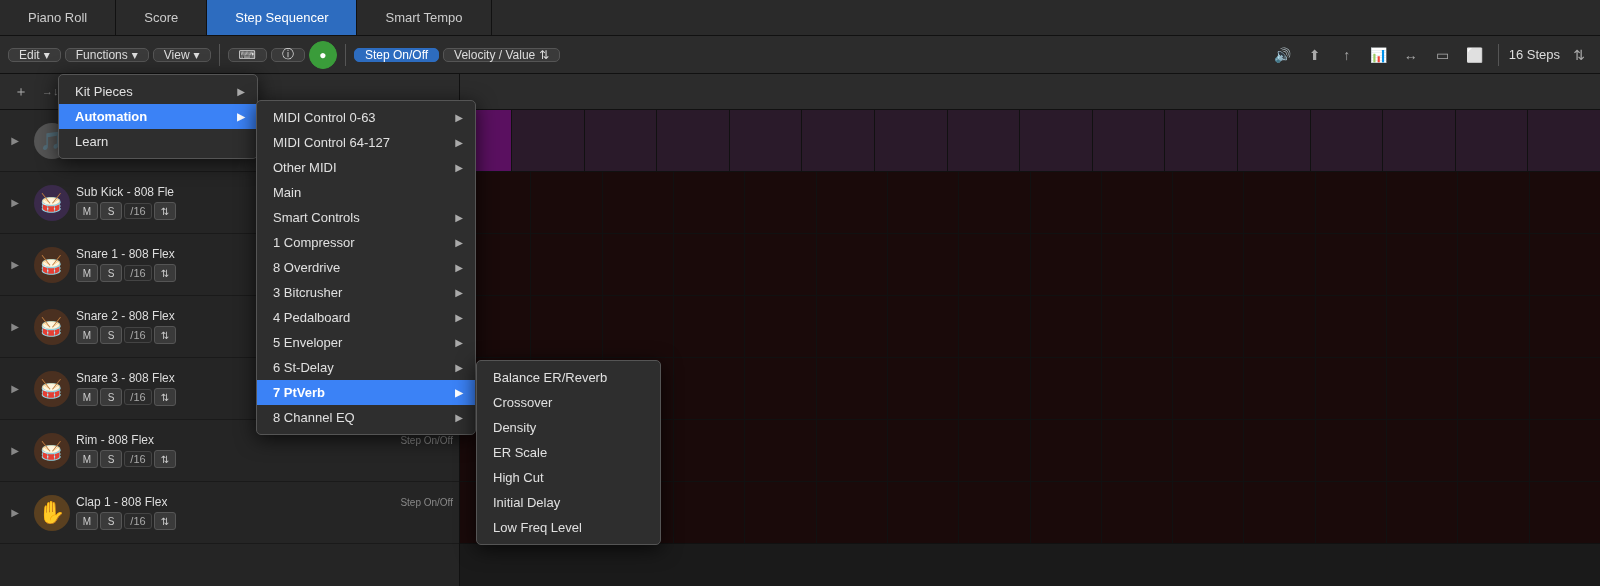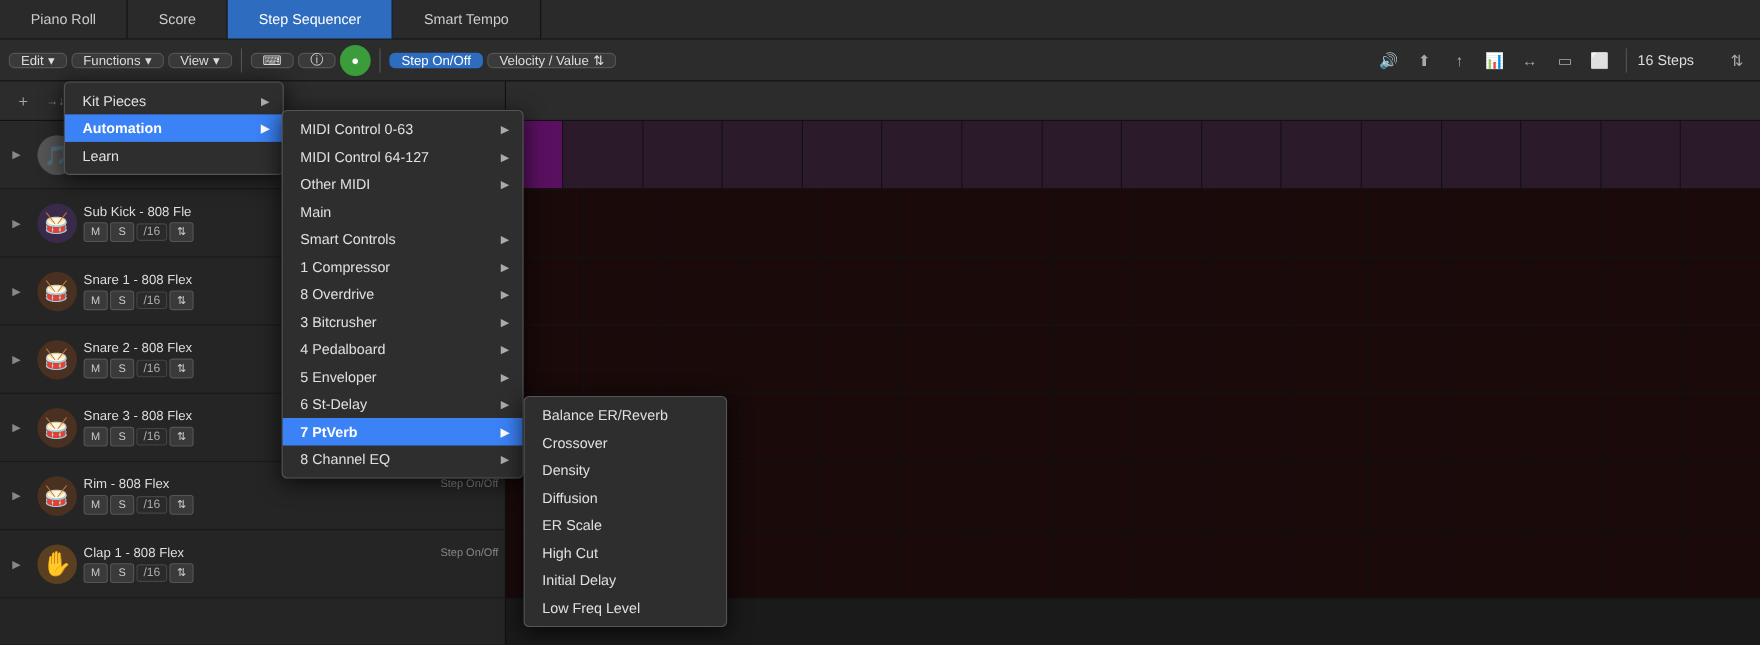--- a/index.html
+++ b/index.html
@@ -77,21 +77,21 @@
     .toolbar-separator {
       width: 1px;
       background: #555;
       height: 22px;
       margin: 0 4px;
     }
     .toolbar-spacer { flex: 1; }
     .steps-label {
       font-size: 13px;
       color: #ddd;
-      margin-right: 20px;
+      margin-right: 0;
     }
 
     
     .main-area {
       display: flex;
       height: calc(586px - 74px);
       position: relative;
     }
 
     
@@ -643,23 +643,20 @@
       <div class="menu-item">
         <span>Balance ER/Reverb</span>
       </div>
       <div class="menu-item">
         <span>Crossover</span>
       </div>
       <div class="menu-item">
         <span>Density</span>
       </div>
       <div class="menu-item">
-        <span>Diffusion</span>
-      </div>
-      <div class="menu-item">
         <span>ER Scale</span>
       </div>
       <div class="menu-item">
         <span>High Cut</span>
       </div>
       <div class="menu-item">
         <span>Initial Delay</span>
       </div>
       <div class="menu-item">
         <span>Low Freq Level</span>

